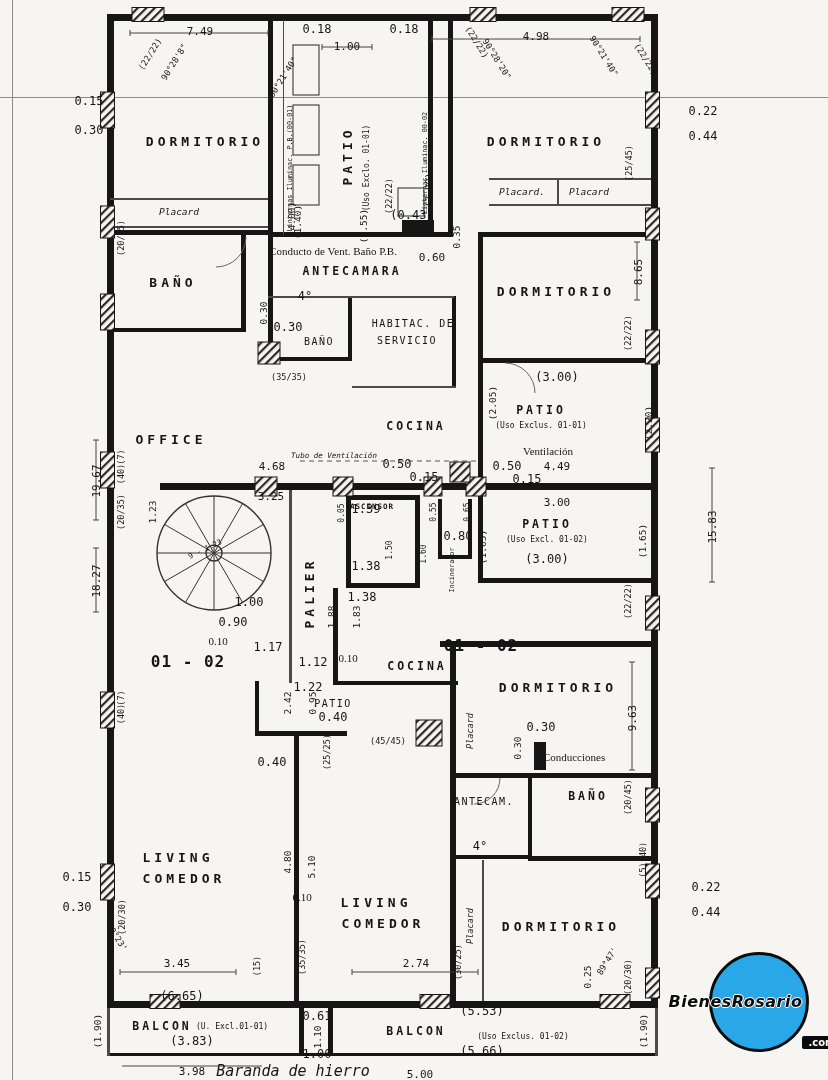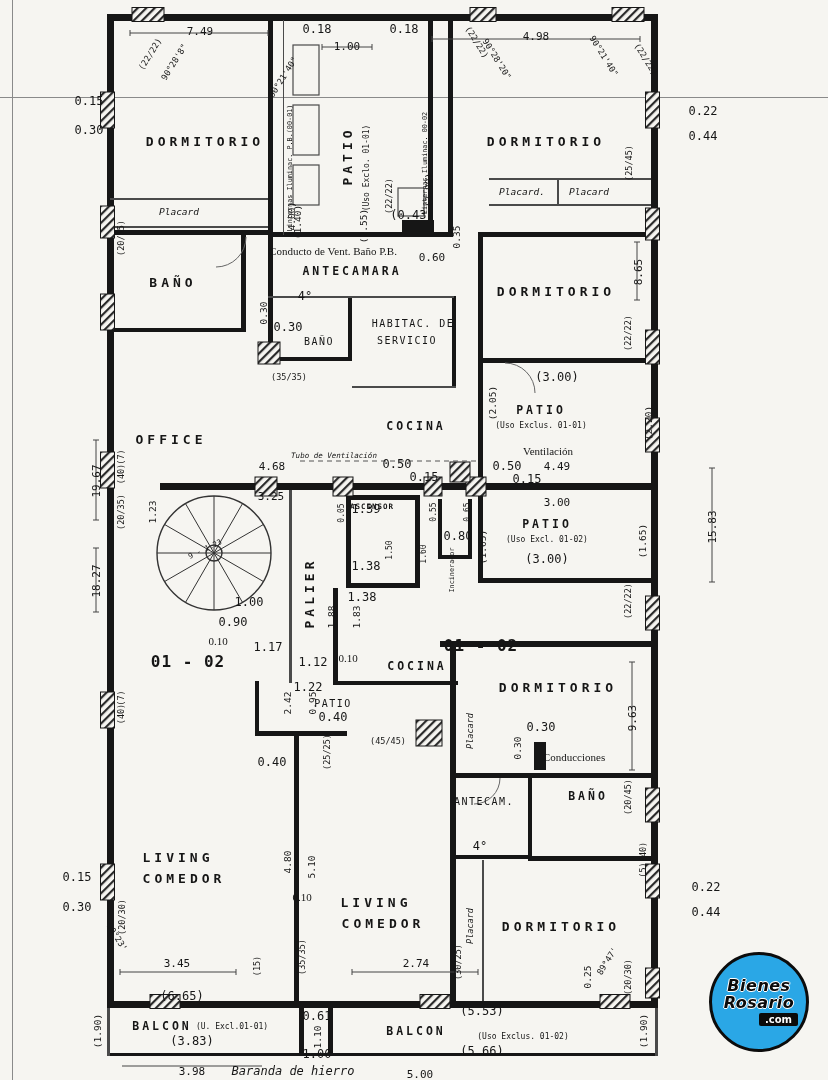--- a/index.html
+++ b/index.html
@@ -17,32 +17,32 @@
   .dimv9{font-size:9.5px;transform:translate(-50%,-50%) rotate(-90deg);}
   .dimv8{font-size:8px;transform:translate(-50%,-50%) rotate(-90deg);}
   .spec{font-size:8.5px;}
   .specv{font-size:8.5px;transform:translate(-50%,-50%) rotate(-90deg);}
   .tiny{font-size:8px;}
   .tinyv{font-size:8px;transform:translate(-50%,-50%) rotate(-90deg);}
   .t7{font-size:11px;font-family:Liberation Serif, serif;}
   .t65v{font-size:6.8px;transform:translate(-50%,-50%) rotate(-90deg);}
   .it9{font-size:9.5px;font-style:italic;}
   .it8v{font-size:8.5px;font-style:italic;transform:translate(-50%,-50%) rotate(-90deg);}
-  .it10{font-size:12px;font-style:italic;}
+  .it10{font-size:15px;font-style:italic;}
   .it7{font-size:7.5px;font-style:italic;}
   .tinycap{font-size:7.5px;font-weight:700;letter-spacing:1px;}
   .angl{font-size:8.5px;transform:translate(-50%,-50%) rotate(-58deg);}
   .angr{font-size:8.5px;transform:translate(-50%,-50%) rotate(58deg);}
   .angbl{font-size:8.5px;transform:translate(-50%,-50%) rotate(58deg);}
   .angbr{font-size:8.5px;transform:translate(-50%,-50%) rotate(-58deg);}
   .stairn{font-size:7.5px;transform:translate(-50%,-50%) rotate(-25deg);}
   svg.linework{position:absolute;left:0;top:0;}
   .logo{position:absolute;}
   .logo-circle{width:94px;height:94px;border-radius:50%;background:#2aa7e6;border:3px solid #0c0c0c;
-    display:flex;flex-direction:column;align-items:center;justify-content:center;}
+    display:flex;flex-direction:row;align-items:center;justify-content:center;}
   .logo-t1{font-family:"DejaVu Sans",sans-serif;font-style:italic;font-weight:800;font-size:16px;color:#0b0b0b;
     line-height:1.05;letter-spacing:.5px;
     text-shadow:-1px 0 #fff,1px 0 #fff,0 -1px #fff,0 1px #fff;}
   .logo-com{background:#0b0b0b;color:#fff;font-family:"DejaVu Sans",sans-serif;font-weight:700;font-size:10px;
     padding:1px 6px;border-radius:2px;margin-top:2px;align-self:flex-end;margin-right:8px;}
 </style>
 </head>
 <body>
 
 <div class="plan">

